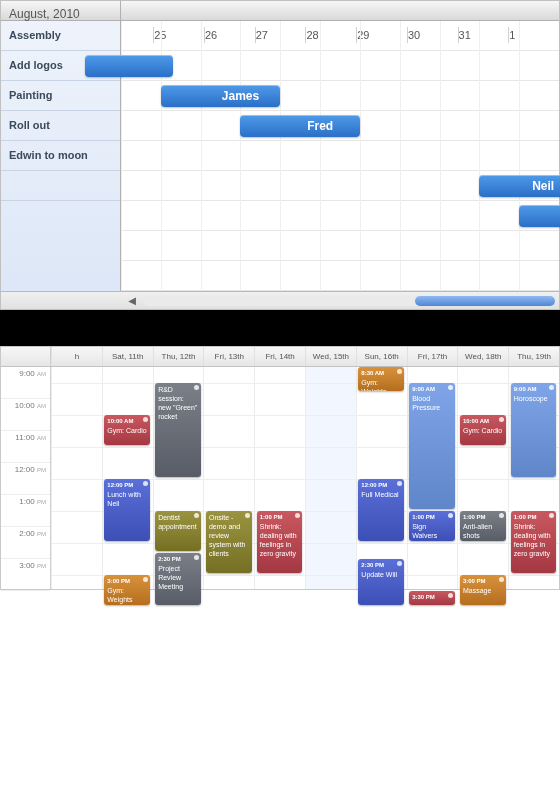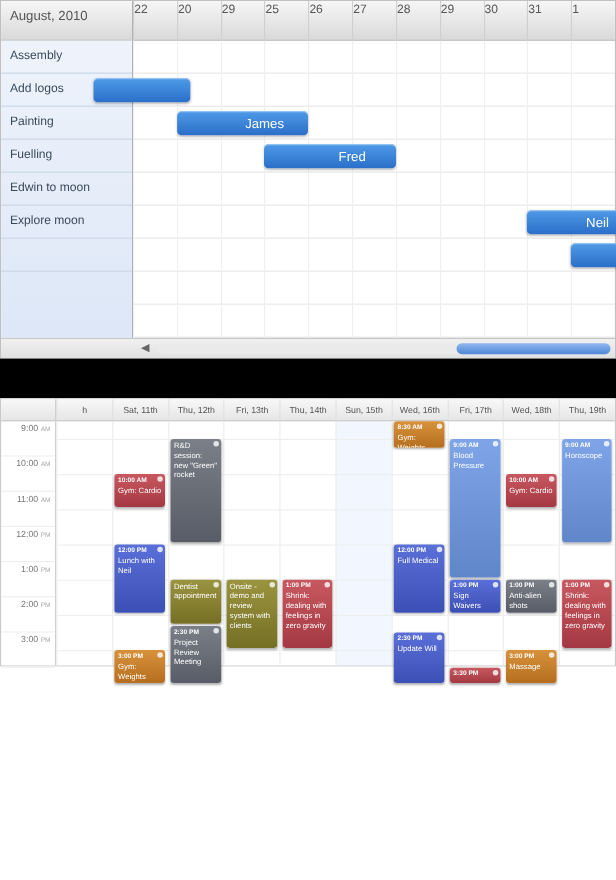--- a/index.html
+++ b/index.html
@@ -1,24 +1,24 @@
 <!DOCTYPE html>
 <html><head>
 <meta charset="utf-8">
 <style>
   * { box-sizing: border-box; margin: 0; padding: 0; }
   body { font-family: Arial, Helvetica, sans-serif; background: #fff; width: 560px; }
 
   
   .gantt { width: 560px; background: #fff; border: 1px solid #c0c0c0; }
-  .gantt-header { display: flex; height: 36px; background: linear-gradient(#f6f6f6,#d9d9d9); border-bottom: 1px solid #b0b0b0; }
+  .gantt-header { display: flex; height: 20px; background: linear-gradient(#f6f6f6,#d9d9d9); border-bottom: 1px solid #b0b0b0; flex-direction: column; }
   .gantt-header .month { width: 120px; padding: 6px 8px; font-size: 12px; color: #555; border-right: 1px solid #b0b0b0; }
   .gantt-header .days { display: flex; flex: 1; }
   .gantt-header .day { flex: 1; text-align: left; font-size: 11px; color: #555; padding: 2px 0; border-left: 1px solid #cfcfcf; }
-  .gantt-body { display: flex; }
+  .gantt-body { display: flex; font-weight: bold; }
   .gantt-tasks { width: 120px; background: linear-gradient(#eef3fb,#dde7f7); border-right: 1px solid #b0b0b0; }
   .gantt-task-label { height: 30px; padding: 8px 8px; font-size: 11px; color: #3a4a5a; border-bottom: 1px solid #c8d4e6; }
   .gantt-grid { position: relative; flex: 1; }
   .gantt-row { height: 30px; border-bottom: 1px solid #e6e6e6; position: relative; }
   .gantt-col { position: absolute; top: 0; bottom: 0; border-left: 1px solid #efefef; }
   .gantt-bar { position: absolute; height: 22px; top: 4px; border-radius: 4px; background: linear-gradient(#4f9ae8,#2a6fc8); box-shadow: inset 0 1px 0 rgba(255,255,255,.4), 0 1px 2px rgba(0,0,0,.25); color: #fff; font-size: 12px; text-align: center; line-height: 22px; padding-left: 40px; }
   .gantt-scroll { height: 18px; background: linear-gradient(#f0f0f0,#e1e1e1); border-top: 1px solid #b8b8b8; display: flex; align-items: center; }
   .gantt-scroll .scroll-left-btn { width: 14px; height: 14px; margin-left: 124px; font-size: 10px; color: #666; text-align:center; line-height:14px; }
   .gantt-scroll .track { flex:1; height: 10px; margin: 0 4px; background: #eaeaea; border-radius: 5px; position: relative; }
   .gantt-scroll .thumb { position:absolute; right:0; top:0; height:10px; width: 140px; background: linear-gradient(#8fb9f0,#4f86d6); border-radius:5px; }
@@ -68,23 +68,22 @@
         <div class="day">30</div>
         <div class="day">31</div>
         <div class="day">1</div>
       </div>
   </div>
   <div class="gantt-body">
     <div class="gantt-tasks" id="gantt-tasks">
         <div class="gantt-task-label">Assembly</div>
         <div class="gantt-task-label">Add logos</div>
         <div class="gantt-task-label">Painting</div>
-        <div class="gantt-task-label">Fuelling</div>
+        <div class="gantt-task-label">Roll out</div>
         <div class="gantt-task-label">Edwin to moon</div>
-        <div class="gantt-task-label">Explore moon</div>
         <div class="gantt-task-label"></div>
       </div>
     <div class="gantt-grid" id="gantt-grid">
         <div class="gantt-row"></div>
         <div class="gantt-row"></div>
         <div class="gantt-row"></div>
         <div class="gantt-row"></div>
         <div class="gantt-row"></div>
         <div class="gantt-row"></div>
         <div class="gantt-row"></div>
@@ -119,23 +118,23 @@
 <div class="divider"></div>
 
 <div class="week">
   <div class="week-header">
     <div class="gutter"></div>
     <div id="week-days" style="display:flex; flex:1;">
         <div class="wday">h</div>
         <div class="wday">Sat, 11th</div>
         <div class="wday">Thu, 12th</div>
         <div class="wday">Fri, 13th</div>
-        <div class="wday">Thu, 14th</div>
-        <div class="wday">Sun, 15th</div>
-        <div class="wday">Wed, 16th</div>
+        <div class="wday">Fri, 14th</div>
+        <div class="wday">Wed, 15th</div>
+        <div class="wday">Sun, 16th</div>
         <div class="wday">Fri, 17th</div>
         <div class="wday">Wed, 18th</div>
         <div class="wday">Thu, 19th</div>
       </div>
   </div>
   <div class="week-body">
     <div class="week-times" id="week-times">
         <div class="slot">9:00 <span class="ampm">AM</span></div>
         <div class="slot">10:00 <span class="ampm">AM</span></div>
         <div class="slot">11:00 <span class="ampm">AM</span></div>

